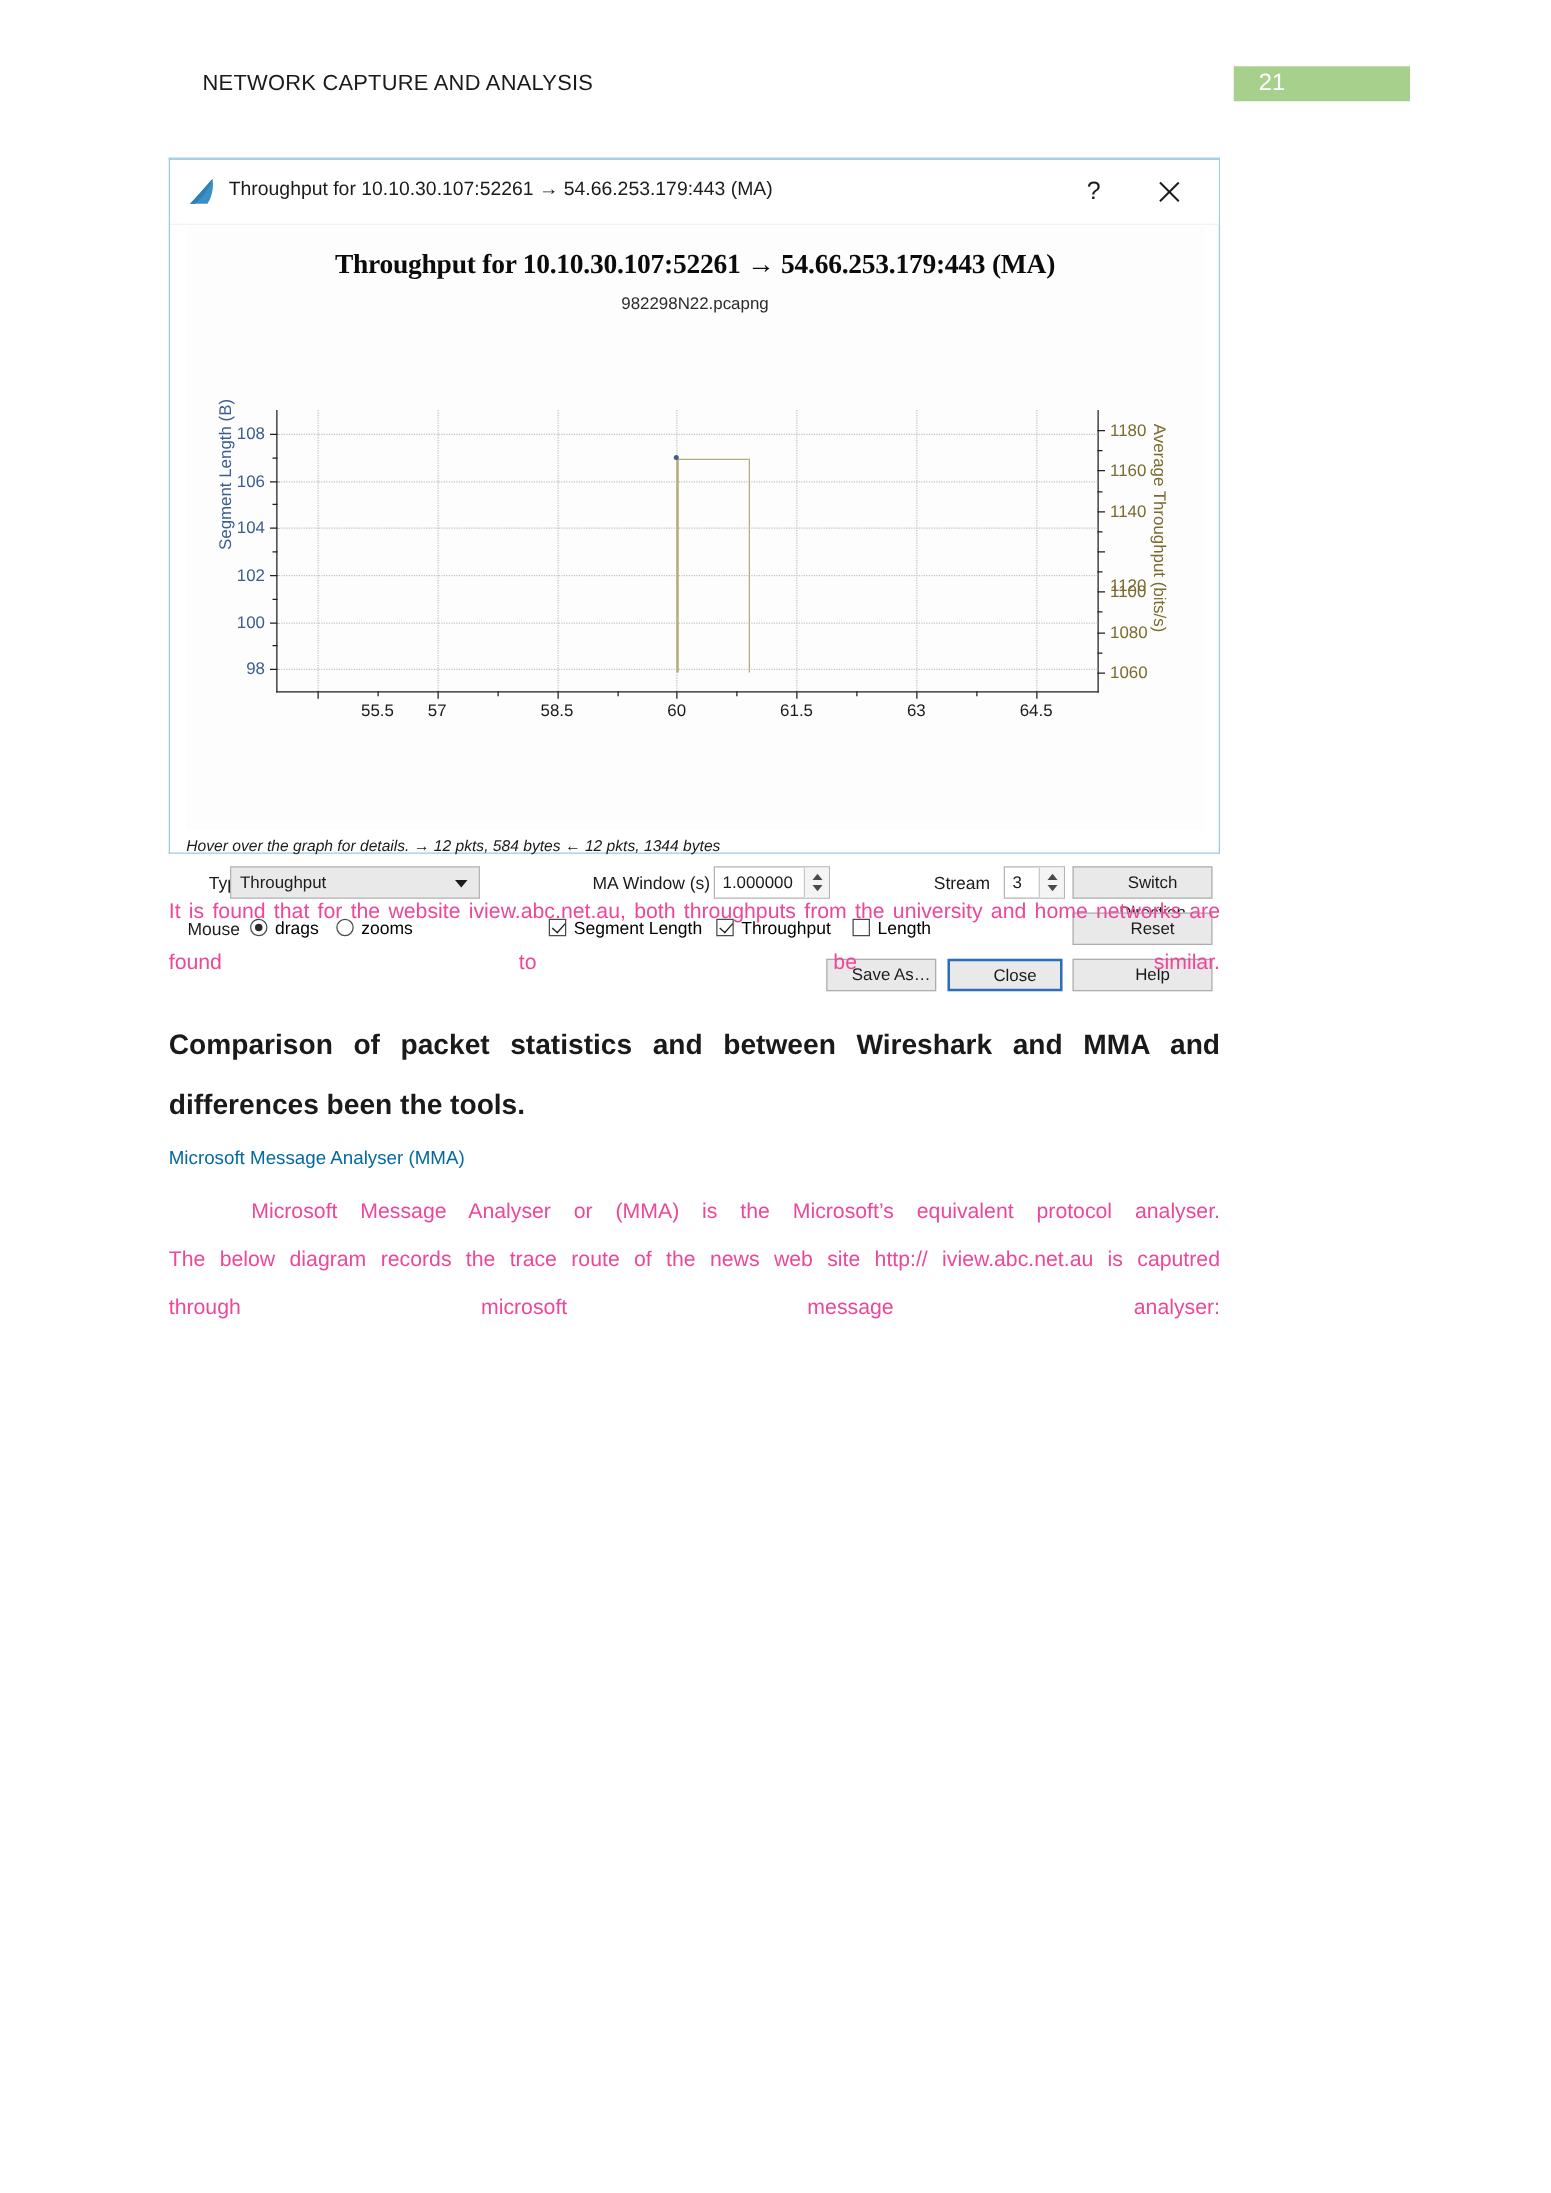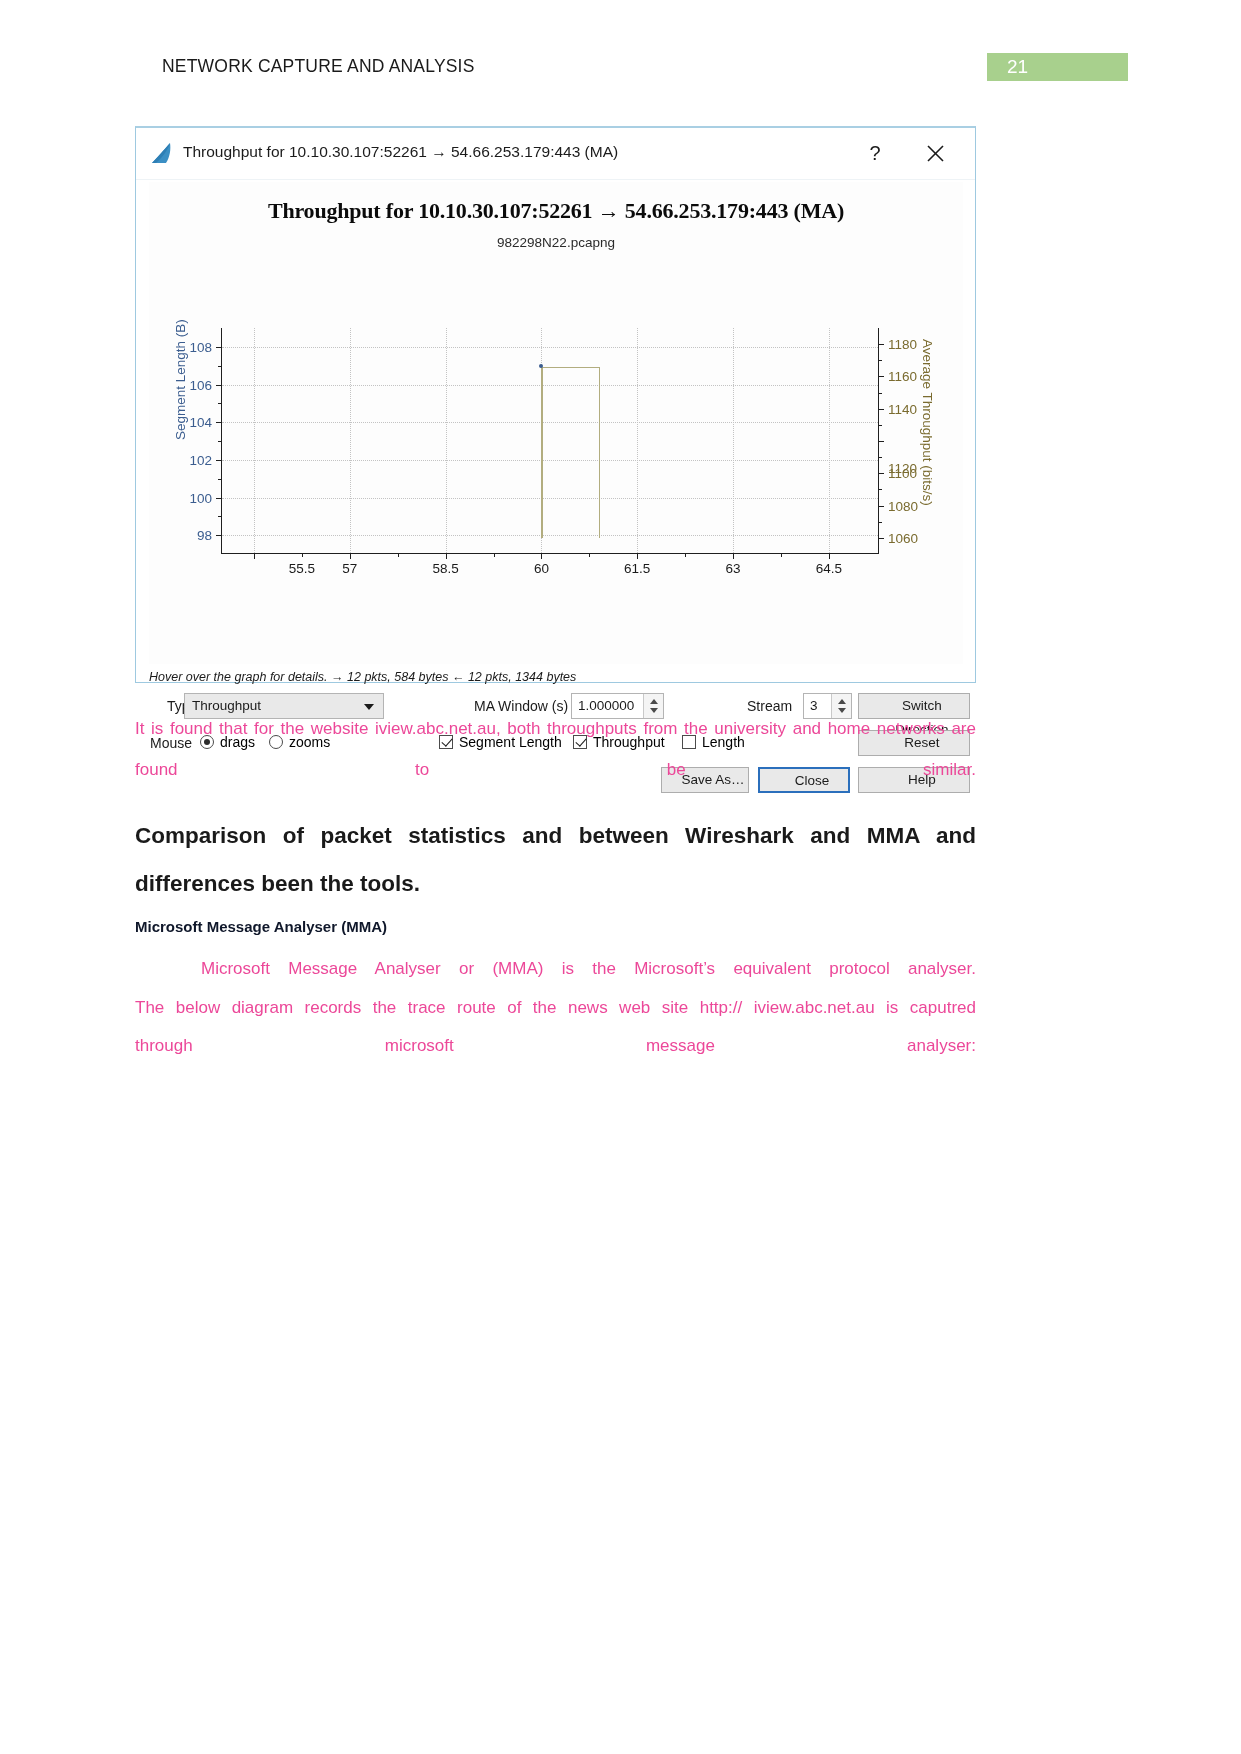--- a/index.html
+++ b/index.html
@@ -225,21 +225,21 @@
     text-align:justify;
     font-family:"Liberation Sans", sans-serif;
   }
   .h2 {
     position:absolute; left:135px; width:841px;
     font-size:22.5px; font-weight:bold; color:#1a1a1a;
     line-height:48px; text-align:justify;
   }
   .h3 {
     position:absolute; left:135px; width:841px;
-    font-size:15px; font-weight:bold; color:#0f172a;
+    font-size:15px; font-weight:normal; color:#0369a1;
   }
   .para-justify { text-align:justify; text-align-last:justify; }
   .indent { text-indent:66px; }
 </style>
 </head>
 <body>
 
 <div class="page-header">
   <div class="hdr-title">NETWORK CAPTURE AND ANALYSIS</div>
   <div class="page-badge">

